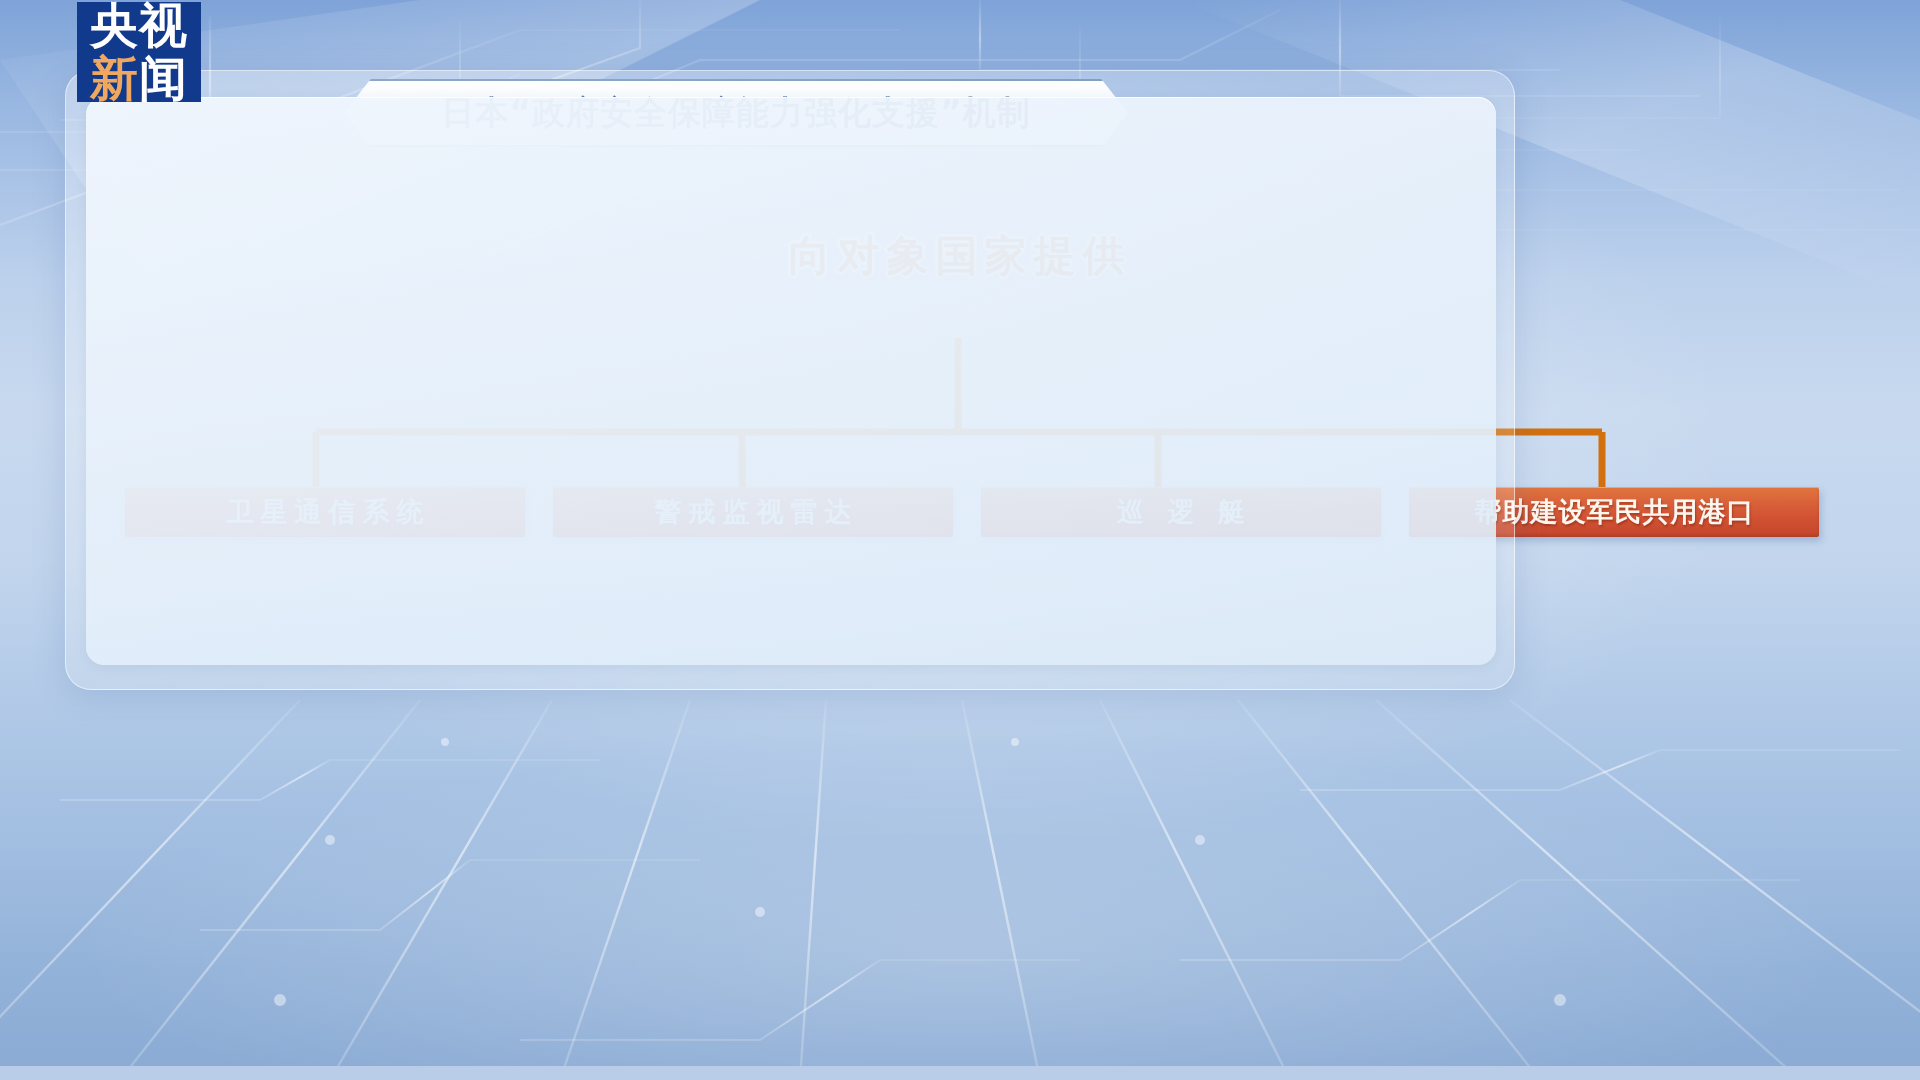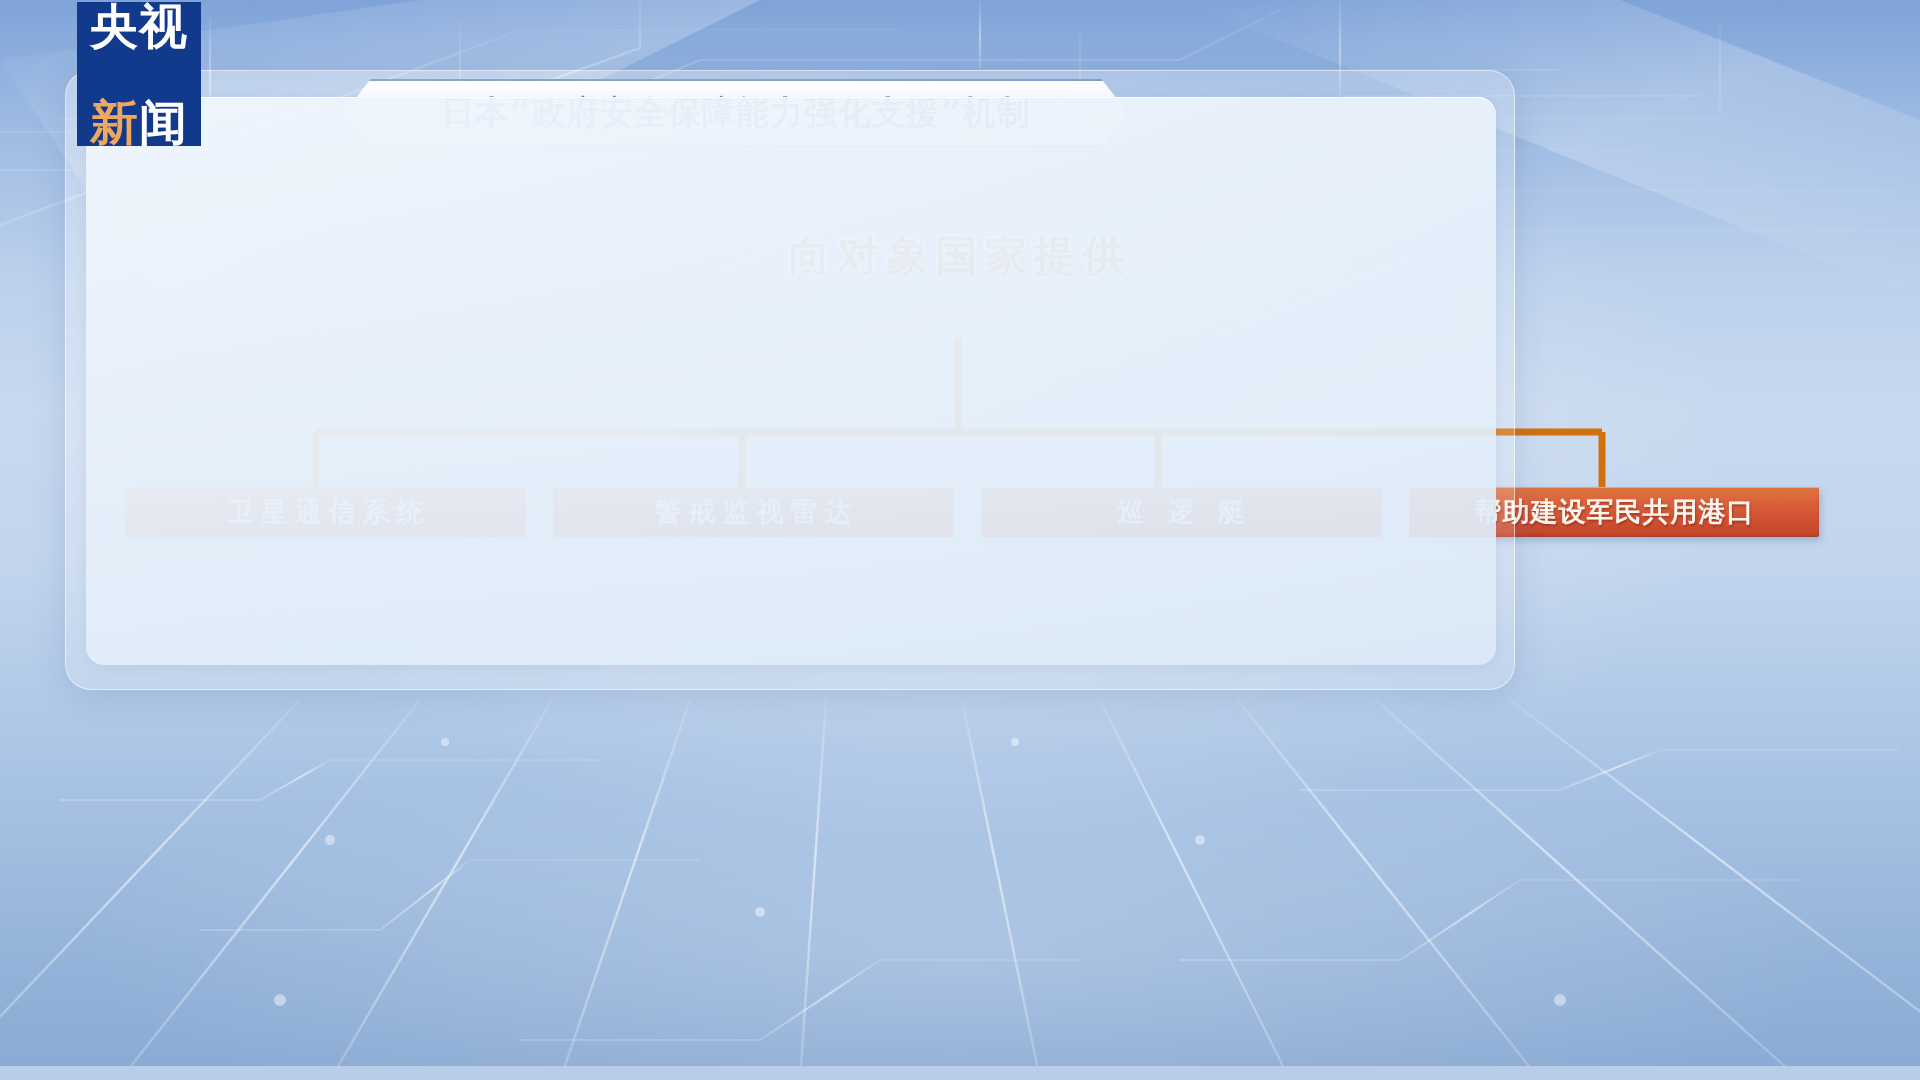--- a/index.html
+++ b/index.html
@@ -57,26 +57,26 @@
     transform: translate(-50%,-50%);
     background: radial-gradient(ellipse at 50% 50%,
                 rgba(255,255,255,0.22) 0%,
                 rgba(255,255,255,0.00) 70%);
   }
 
   
   .logo {
     position: absolute;
     left: 77px; top: 2px;
-    width: 124px; height: 144px;
+    width: 124px; height: 100px;
     background: #123a8c;
     display: flex;
     flex-direction: column;
     align-items: center;
-    justify-content: space-between;
+    justify-content: flex-end;
     line-height: 1;
     z-index: 40;
   }
   .logo-row {
     font-size: 48px;
     font-weight: 700;
     letter-spacing: 1px;
     display: flex;
     font-family: "DejaVu Sans", "Liberation Sans", sans-serif;
   }

